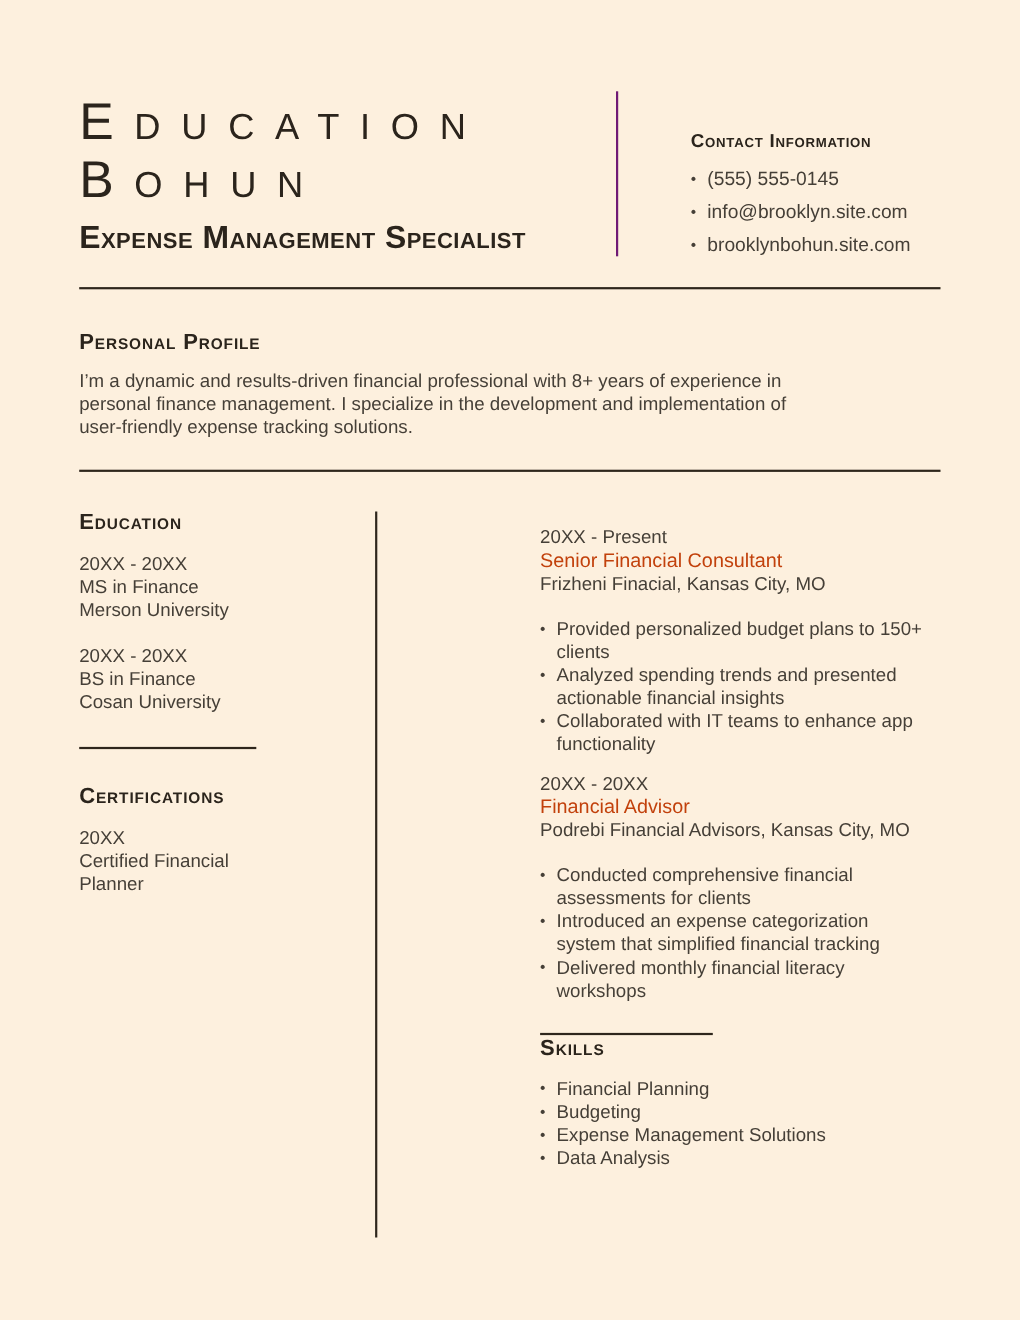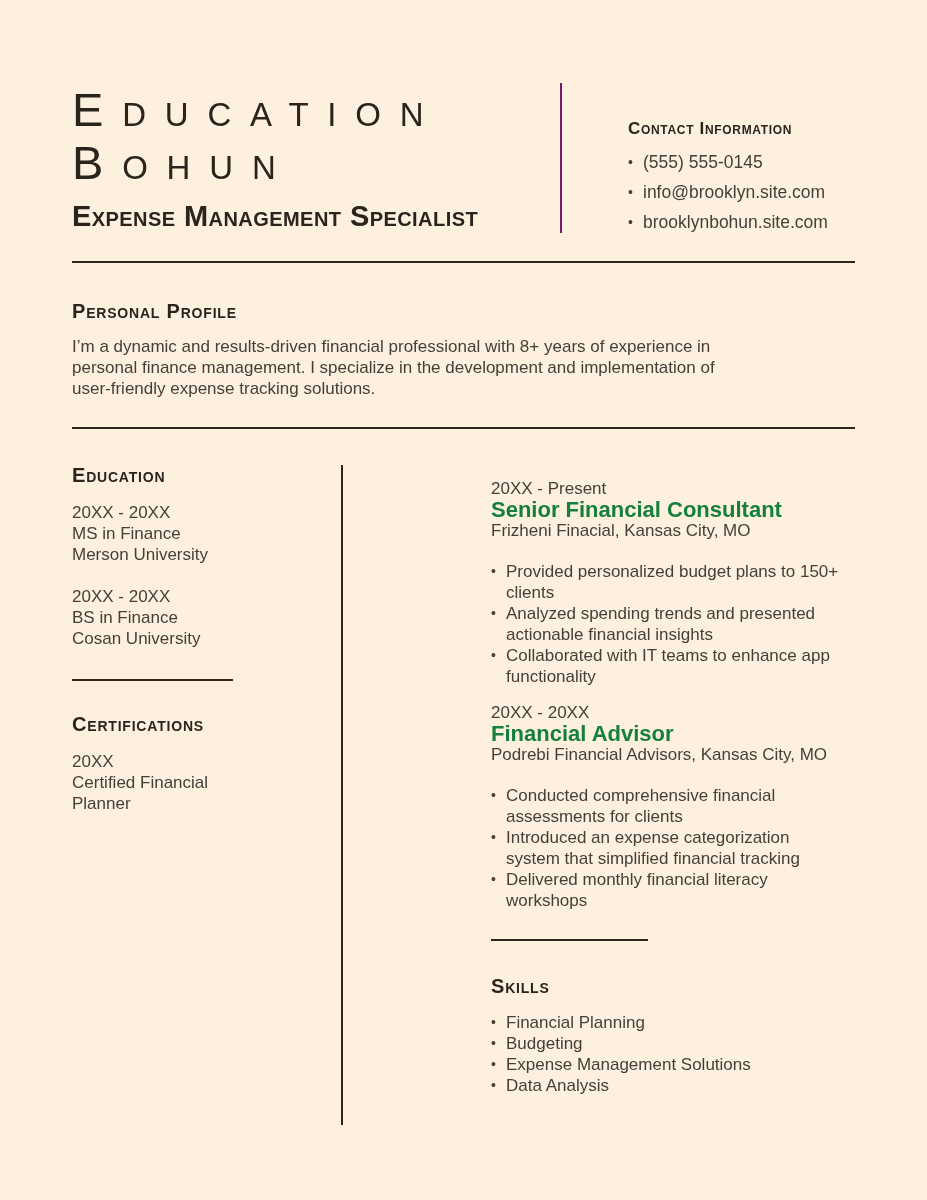--- a/index.html
+++ b/index.html
@@ -99,26 +99,26 @@
   
   .edu-item { margin-top: 15px; font-size: 17px; line-height: 21px; max-width: 215px; }
   .edu-item + .edu-item { margin-top: 21px; }
   .left-mini-rule { width: 161px; margin-top: 30px; }
   .cert-heading { margin-top: 31px; }
   .cert-item { margin-top: 15px; font-size: 17px; line-height: 21px; }
   .pre { white-space: pre-line; }
 
   
   .job { margin-top: 15px; font-size: 17px; line-height: 21px; }
-  .job-title { font-size: 22px; font-weight: bold; color: #15803d; }
+  .job-title { font-size: 18px; font-weight: normal; color: #c2410c; }
   .bullet-list { list-style: none; margin: 20px 0 0; padding: 0; font-size: 17px; line-height: 21px; }
   .bullet-list li { display: flex; }
   .li-text { white-space: pre-line; }
   .right-mini-rule { width: 157px; margin-top: 28px; }
-  .skills-heading { margin-top: 33px; }
+  .skills-heading { }
   .skills-list { margin-top: 14px; }
 </style>
 </head>
 <body>
 
 <div class="page">
   <div class="inner">
 
     <div class="header">
       <div class="name-block">

